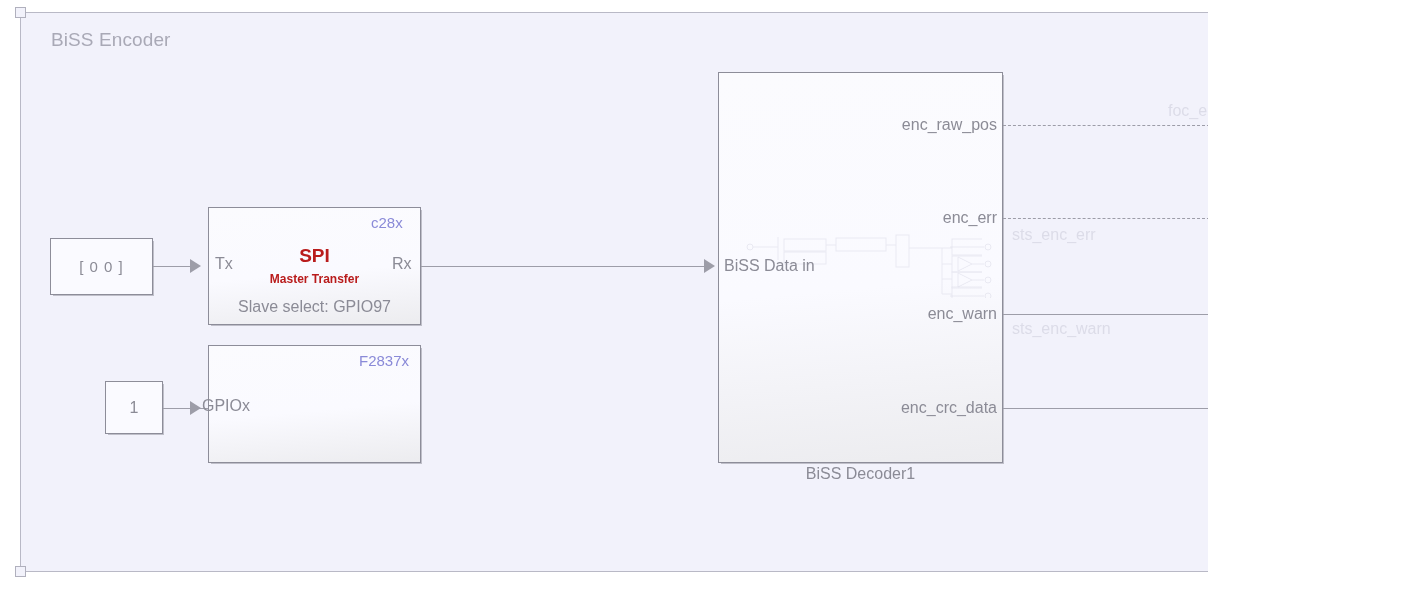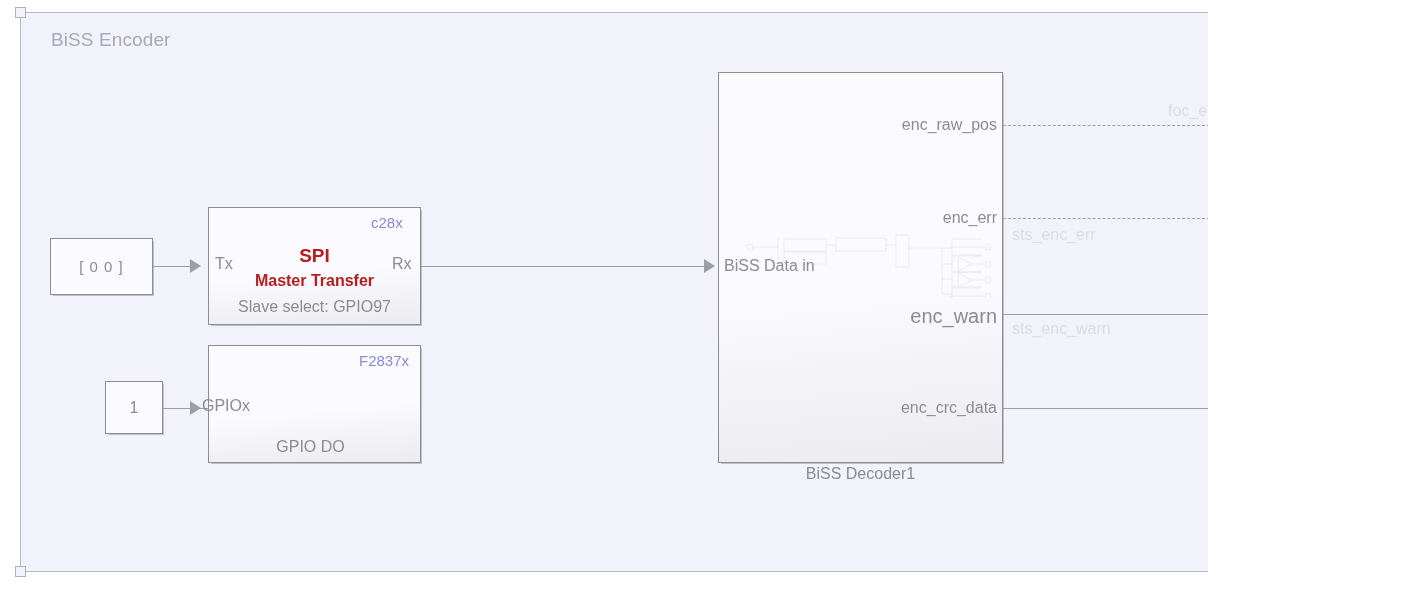--- a/index.html
+++ b/index.html
@@ -69,36 +69,35 @@
   <div class="txt" style="left:50px;top:238px;width:103px;height:57px;display:flex;align-items:center;justify-content:center;font-size:15px;letter-spacing:1px;">[ 0   0 ]</div>
 
   <div class="wire-h" style="left:153px;top:266px;width:40px;"></div>
   <div class="arrow" style="left:190px;top:259px;"></div>
 
   <div class="blk" style="left:208px;top:207px;width:213px;height:118px;"></div>
   <div class="txt chip" style="left:371px;top:214px;">c28x</div>
   <div class="txt" style="left:215px;top:255px;font-size:16px;">Tx</div>
   <div class="txt" style="left:392px;top:255px;font-size:16px;">Rx</div>
   <div class="txt bold txt-dark" style="left:208px;top:245px;width:213px;text-align:center;font-size:19px;">SPI</div>
-  <div class="txt bold txt-dark" style="left:208px;top:272px;width:213px;text-align:center;font-size:16px;">Master Transfer</div>
+  <div class="txt bold txt-dark" style="left:208px;top:272px;width:213px;text-align:center;font-size:12px;">Master Transfer</div>
   <div class="txt" style="left:208px;top:298px;width:213px;text-align:center;font-size:16px;">Slave select: GPIO97</div>
 
   <div class="wire-h" style="left:421px;top:266px;width:285px;"></div>
   <div class="arrow" style="left:704px;top:259px;"></div>
 
   <div class="blk-plain" style="left:105px;top:381px;width:58px;height:53px;"></div>
   <div class="txt" style="left:105px;top:381px;width:58px;height:53px;display:flex;align-items:center;justify-content:center;font-size:16px;">1</div>
 
   <div class="wire-h" style="left:163px;top:408px;width:45px;"></div>
   <div class="arrow" style="left:190px;top:401px;"></div>
 
   <div class="blk" style="left:208px;top:345px;width:213px;height:118px;"></div>
   <div class="txt chip" style="left:359px;top:352px;">F2837x</div>
   <div class="txt" style="left:202px;top:397px;font-size:16px;">GPIOx</div>
-  <div class="txt" style="left:208px;top:438px;width:205px;text-align:center;font-size:16px;">GPIO DO</div>
 
   <div class="blk" style="left:718px;top:72px;width:285px;height:391px;"></div>
 
   <svg class="thumb" width="240" height="70" style="left:742px;top:228px;" viewBox="0 0 240 70">
     <g stroke="#dcdce8" stroke-width="1" fill="none">
       <circle cx="8" cy="19" r="3"></circle>
       <line x1="11" y1="19" x2="36" y2="19"></line>
       <line x1="36" y1="9" x2="36" y2="32"></line>
       <rect x="42" y="11" width="42" height="12"></rect>
       <rect x="42" y="24" width="42" height="12"></rect>
@@ -129,21 +128,21 @@
       <line x1="22" y1="52" x2="34" y2="52"></line>
       <circle cx="38" cy="52" r="3"></circle>
       <line x1="0" y1="68" x2="34" y2="68"></line>
       <circle cx="38" cy="68" r="3"></circle>
     </g>
   </svg>
 
   <div class="txt" style="left:724px;top:257px;font-size:16px;">BiSS Data in</div>
   <div class="txt" style="left:718px;top:116px;width:279px;text-align:right;font-size:16px;">enc_raw_pos</div>
   <div class="txt" style="left:718px;top:209px;width:279px;text-align:right;font-size:16px;">enc_err</div>
-  <div class="txt" style="left:718px;top:305px;width:279px;text-align:right;font-size:20px;">enc_warn</div>
+  <div class="txt" style="left:718px;top:305px;width:279px;text-align:right;font-size:16px;">enc_warn</div>
   <div class="txt" style="left:718px;top:399px;width:279px;text-align:right;font-size:16px;">enc_crc_data</div>
   <div class="txt" style="left:718px;top:465px;width:285px;text-align:center;font-size:16px;">BiSS Decoder1</div>
 
   <div class="wire-dash" style="left:1003px;top:125px;width:401px;"></div>
   <div class="txt" style="left:1168px;top:102px;font-size:16px;color:#dcdce8;">foc_enc_input_rawpos_r</div>
 
   <div class="wire-dash" style="left:1003px;top:218px;width:401px;"></div>
   <div class="txt" style="left:1012px;top:226px;font-size:16px;color:#dcdce8;">sts_enc_err</div>
 
   <div class="wire-h" style="left:1003px;top:314px;width:232px;"></div>

